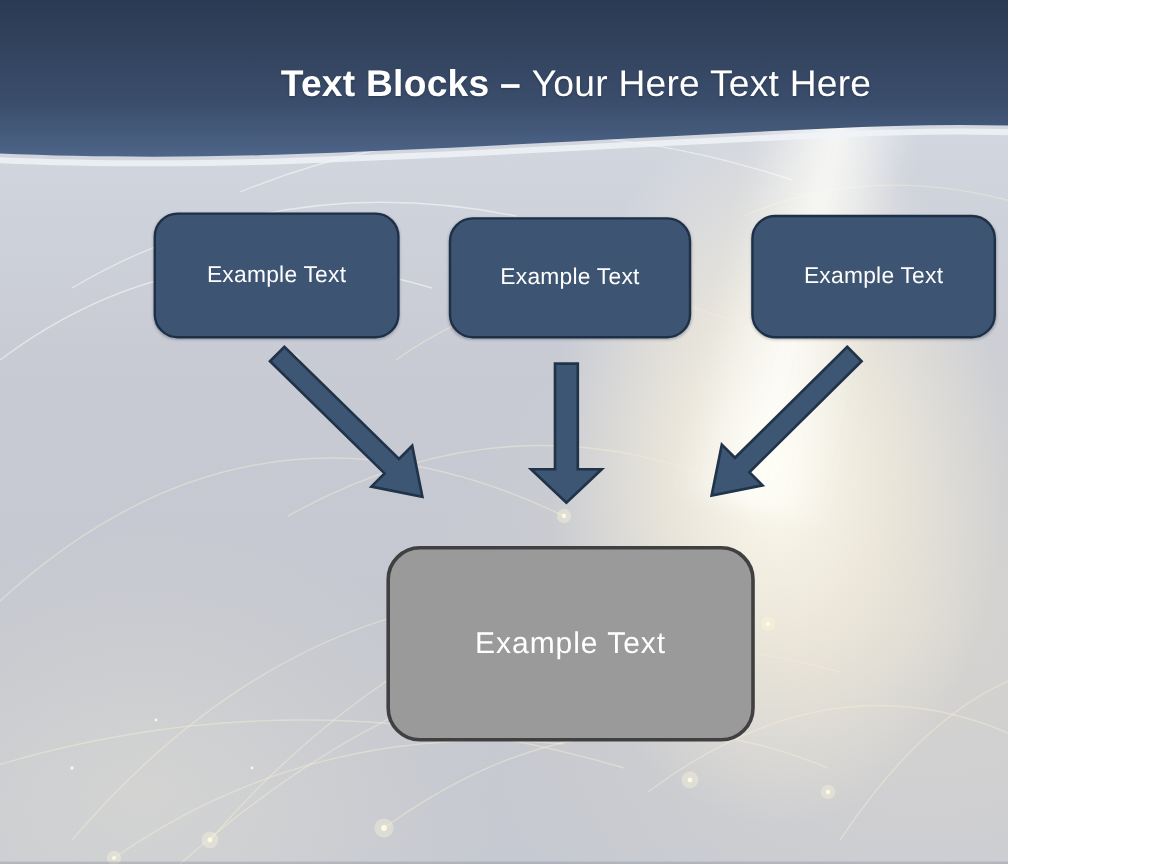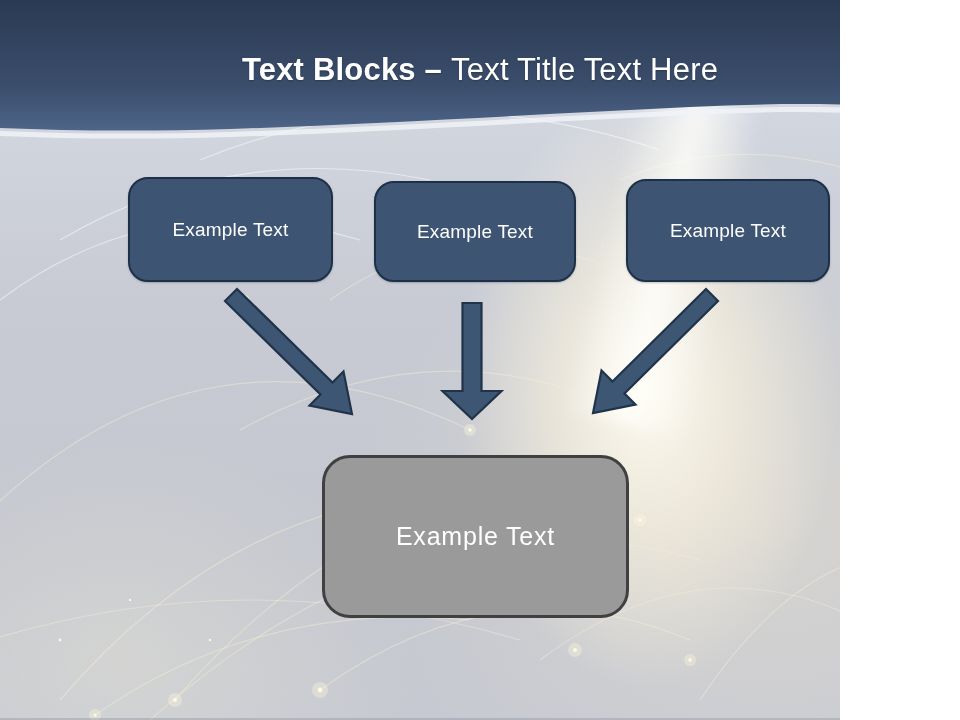--- a/index.html
+++ b/index.html
@@ -124,21 +124,21 @@
         <stop offset="0.65" stop-color="#3a4d6b"></stop>
         <stop offset="1" stop-color="#4e6589"></stop>
       </linearGradient>
     </defs>
     <path d="M0,131 C70,134 150,134.5 230,132 C380,127 540,117 690,110 C790,105 880,106 960,116 L960,122 C880,111 790,110 690,115 C540,122 380,132 230,137 C150,139.5 70,139 0,136 Z" fill="rgba(240,243,248,0.85)"></path>
     <path d="M0,0 H960 V113 C880,103 790,102 690,107 C540,114 380,124 230,129 C150,131.5 70,131 0,128 Z" fill="url(#hdr)"></path>
   </svg>
 
   <h1 class="slide-title">
     <span class="emph">Text Blocks –</span>
-    <span>Text Title Text Here</span>
+    <span>Your Here Text Here</span>
   </h1>
 
   <div class="block block-1">
     <span>Example Text</span>
   </div>
   <div class="block block-2">
     <span>Example Text</span>
   </div>
   <div class="block block-3">
     <span>Example Text</span>

